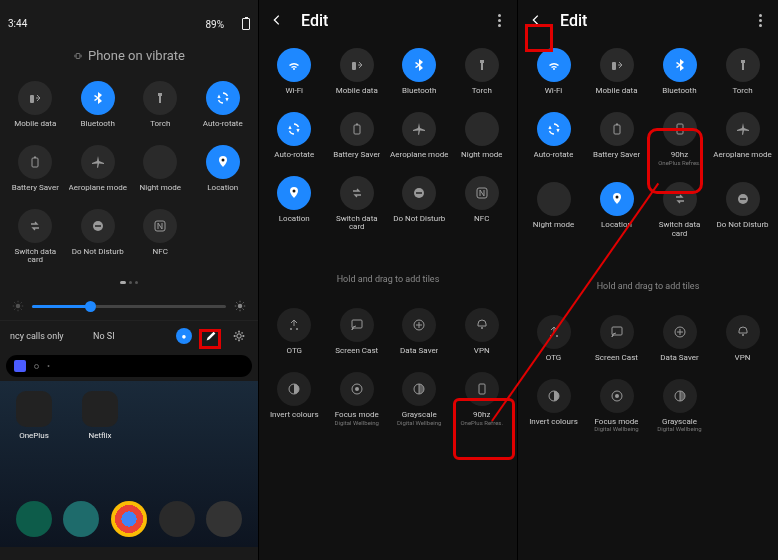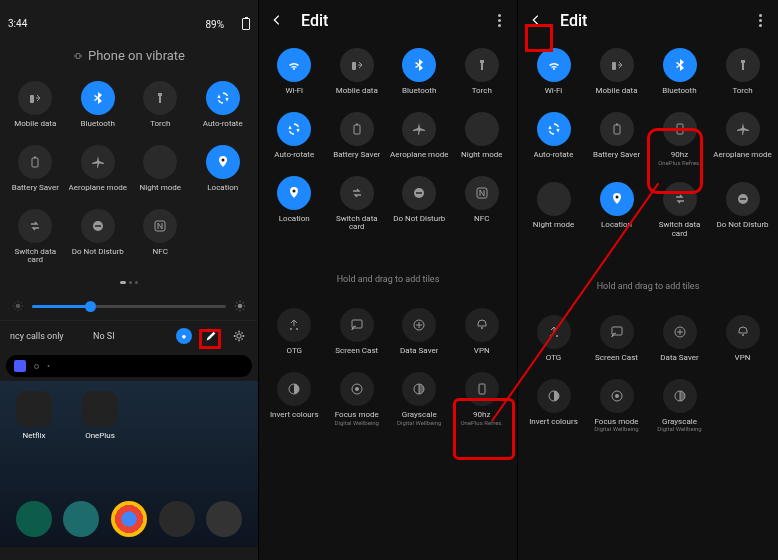--- a/index.html
+++ b/index.html
@@ -333,25 +333,25 @@
   </div>
   <div class="pill">
     <span class="hourglass"></span>
     <span class="minidot"></span>
     <span style="color:#666">•</span>
   </div>
   <div class="home">
     <div class="home-apps" id="p1-home">
         <div class="home-app">
           <div class="ico"></div>
-          <div class="lbl">Netflix</div>
+          <div class="lbl">OnePlus</div>
         </div>
         <div class="home-app">
           <div class="ico"></div>
-          <div class="lbl">OnePlus</div>
+          <div class="lbl">Netflix</div>
         </div>
       </div>
     <div class="dock">
       <div class="dock-icon" style="background:#0d5c4a"></div>
       <div class="dock-icon" style="background:#1e6b6b"></div>
       <div class="dock-icon" style="background:radial-gradient(circle,#4285f4 30%,#ea4335 30% 55%,#fbbc05 55% 75%,#34a853 75%)"></div>
       <div class="dock-icon" style="background:#2a2a2a"></div>
       <div class="dock-icon" style="background:#333"></div>
     </div>
   </div>

